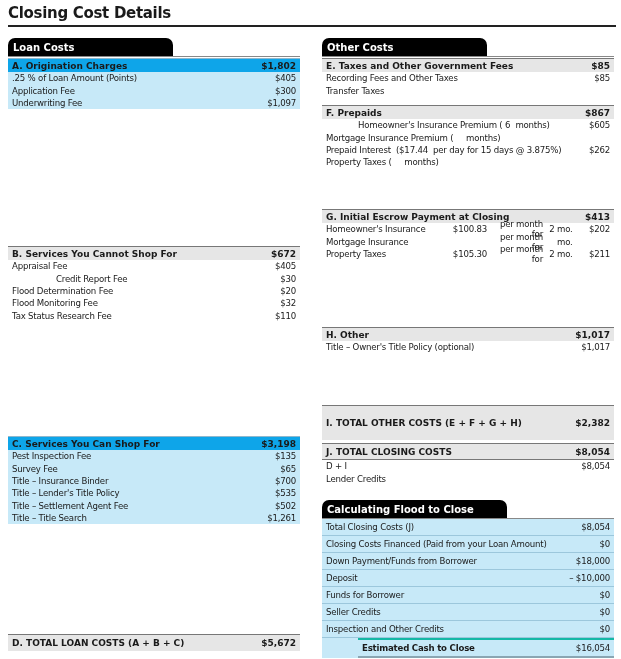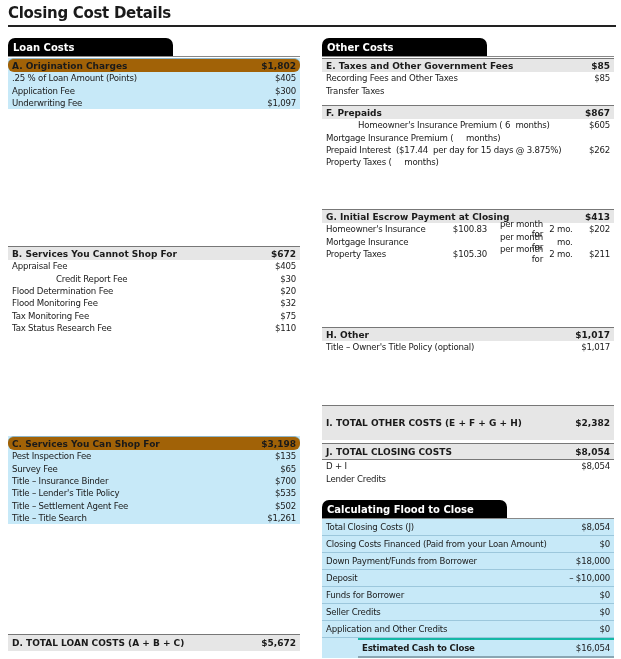--- a/index.html
+++ b/index.html
@@ -7,21 +7,21 @@
          font-family:"DejaVu Sans", sans-serif; color:#1a1a1a; font-size:9px; }
   .title { position:absolute; left:8px; top:4px; font-weight:bold; font-size:15px; letter-spacing:-0.3px; }
   .title-rule { position:absolute; left:8px; top:25px; width:608px; height:2px; background:#222; }
   .tab { position:absolute; height:18px; background:#000; color:#fff; font-weight:bold; font-size:10px;
          border-radius:7px 7px 0 0; padding-left:5px; line-height:19px; box-sizing:border-box; }
   .tab-rule { position:absolute; height:1px; background:#888; }
   .blk { position:absolute; }
   .hdr { height:14px; display:flex; justify-content:space-between; align-items:center; padding:0 4px;
          font-weight:bold; font-size:9px; border-top:1.5px solid #777; box-sizing:border-box; }
   .hdr.gray { background:#e6e6e6; }
-  .hdr.blue { background:#a16207; border-top-color:#8fb7cc;border-radius:6px; }
+  .hdr.blue { background:#0ea5e9; border-top-color:#8fb7cc; }
   .row { height:12.4px; display:flex; justify-content:space-between; align-items:center; padding:0 4px; font-size:8.6px; letter-spacing:-0.2px; }
   .blue-bg { background:#c7e9f8; }
   .amt { text-align:right; white-space:nowrap; }
   .esc { display:flex; align-items:center; height:12.4px; padding:0 4px; font-size:8.6px; letter-spacing:-0.2px; }
   .esc .lbl { width:113px; }
   .esc .rate { width:48px; text-align:right; }
   .esc .pm { width:56px; text-align:right; padding-right:4px; }
   .esc .n { width:10px; text-align:center; }
   .esc .mo { width:24px; }
   .esc .a { flex:1; text-align:right; }
@@ -74,24 +74,20 @@
       </div>
       <div class="row">
         <span style="white-space: pre;">Flood Determination Fee</span>
         <span class="amt">$20</span>
       </div>
       <div class="row">
         <span style="white-space: pre;">Flood Monitoring Fee</span>
         <span class="amt">$32</span>
       </div>
       <div class="row">
-        <span style="white-space: pre;">Tax Monitoring Fee</span>
-        <span class="amt">$75</span>
-      </div>
-      <div class="row">
         <span style="white-space: pre;">Tax Status Research Fee</span>
         <span class="amt">$110</span>
       </div>
     </div>
 </div>
 
 <div class="blk blue-bg" style="left:8px;top:436px;width:292px;">
   <div class="hdr blue">
     <span>C. Services You Can Shop For</span>
     <span>$3,198</span>
@@ -268,21 +264,21 @@
       </div>
       <div class="row">
         <span style="white-space: pre;">Funds for Borrower</span>
         <span class="amt">$0</span>
       </div>
       <div class="row">
         <span style="white-space: pre;">Seller Credits</span>
         <span class="amt">$0</span>
       </div>
       <div class="row">
-        <span style="white-space: pre;">Application and Other Credits</span>
+        <span style="white-space: pre;">Inspection and Other Credits</span>
         <span class="amt">$0</span>
       </div>
     </div>
   <div class="row final">
     <span>Estimated Cash to Close</span>
     <span class="amt" style="font-weight:normal;">$16,054</span>
   </div>
 </div>
 
 </body></html>

